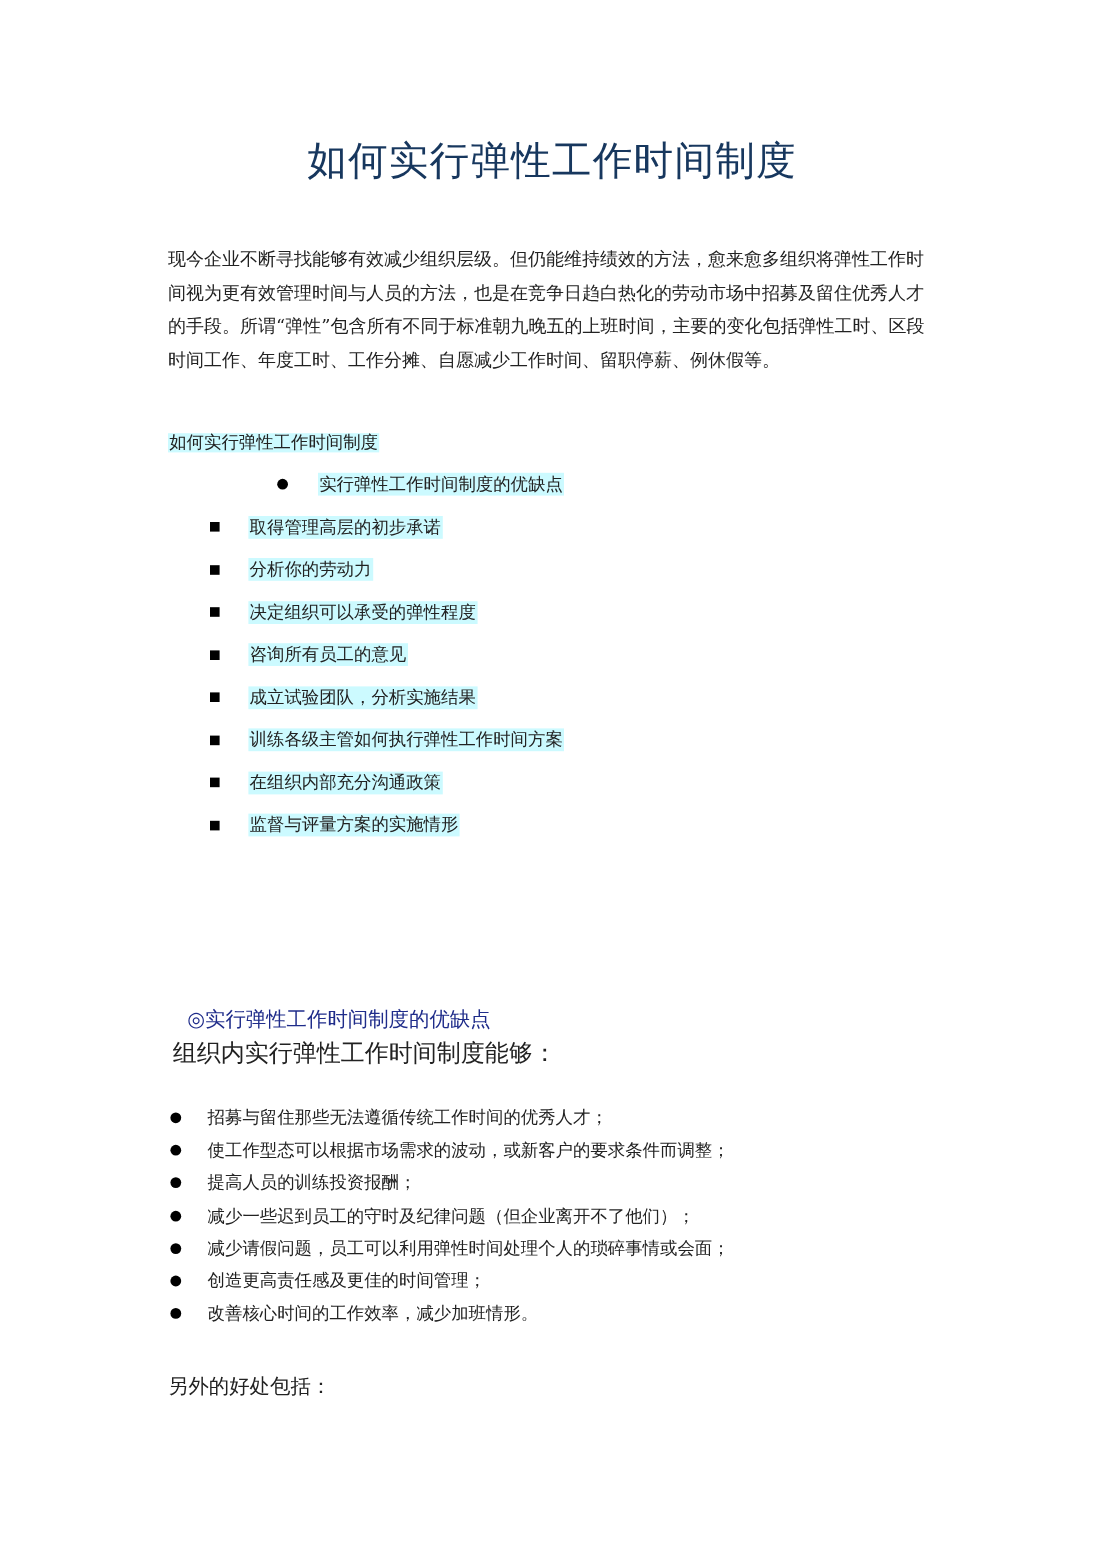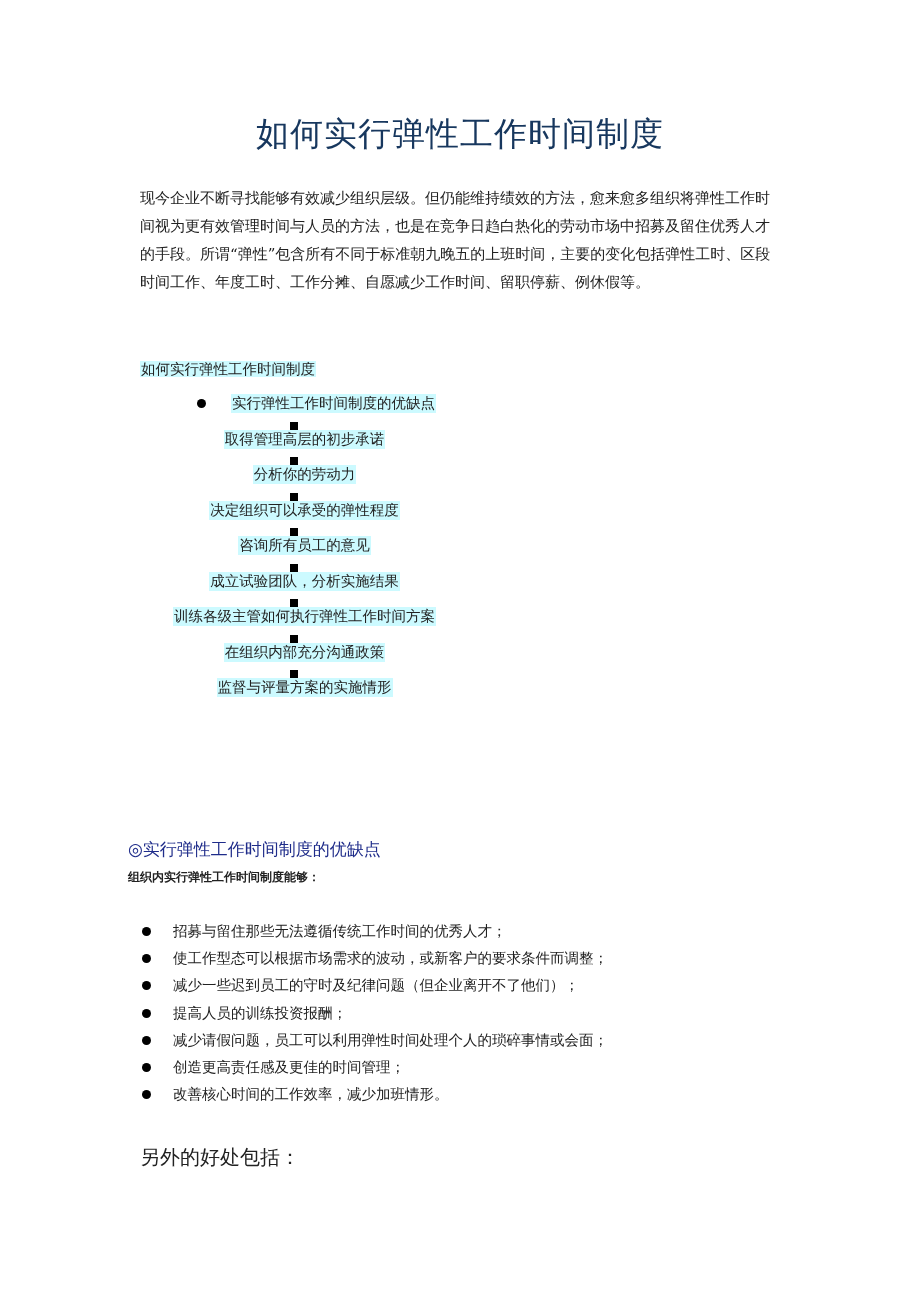--- a/index.html
+++ b/index.html
@@ -1,36 +1,36 @@
 <!DOCTYPE html>
 <html><head>
   <meta charset="utf-8">
   <style>
     html, body { margin: 0; padding: 0; background: #ffffff; }
     body { width: 920px; height: 1302px; position: relative; overflow: hidden;
            font-family: "DejaVu Serif", "Liberation Serif", serif; color: #222; }
     .title { position: absolute; top: 112px; left: 0; width: 920px; text-align: center;
              font-size: 33px; color: #17375e; font-family: "DejaVu Sans", "Liberation Sans", sans-serif; letter-spacing: 1px; }
-    .intro { position: absolute; top: 184px; left: 140px; width: 640px; font-size: 15px; line-height: 28px; }
+    .intro { position: absolute; top: 202px; left: 140px; width: 640px; font-size: 15px; line-height: 28px; }
     .toc { position: absolute; top: 357px; left: 140px; font-family: "DejaVu Sans", "Liberation Sans", sans-serif; font-size: 14.5px; }
     .hl { background: #ccfaff; padding: 0 1px; }
     .toc-head { height: 24px; line-height: 24px; }
     .toc-row { height: 35.5px; display: flex; align-items: center; }
     .toc-row.l1 { padding-left: 0; justify-content: flex-end; }
-    .toc-row.l2 { padding-left: 33px; flex-direction: column; }
+    .toc-row.l2 { padding-left: 33px; }
     .dot { width: 9px; height: 9px; border-radius: 50%; background: #000; display: inline-block; margin-right: 25px; margin-left: 2px; }
     .sq { width: 8px; height: 8px; background: #000; display: inline-block; margin-right: 24px; margin-left: 2px; }
     .l1 .lbl, .l2 .lbl { position: relative; }
-    .sec-head { position: absolute; top: 838px; left: 128px; font-size: 17px; color: #1f2c8a;
+    .sec-head { position: absolute; top: 838px; left: 156px; font-size: 17px; color: #1f2c8a;
                 font-family: "DejaVu Sans", "Liberation Sans", sans-serif; }
-    .sec-intro { position: absolute; top: 866px; left: 128px; font-size: 12px; line-height: 22px; font-weight: bold; }
+    .sec-intro { position: absolute; top: 866px; left: 144px; font-size: 20px; line-height: 22px; }
     .adv { position: absolute; top: 918px; left: 140px; font-size: 14.5px; }
     .adv-row { height: 27.2px; display: flex; align-items: center; }
     .adv-row .dot { margin-right: 22px; }
-    .other { position: absolute; top: 1144px; left: 140px; font-size: 20px; }
+    .other { position: absolute; top: 1144px; left: 140px; font-size: 17px; }
   </style>
 </head>
 <body>
 
 <div class="title">如何实行弹性工作时间制度</div>
 
 <div class="intro">现今企业不断寻找能够有效减少组织层级。但仍能维持绩效的方法，愈来愈多组织将弹性工作时间视为更有效管理时间与人员的方法，也是在竞争日趋白热化的劳动市场中招募及留住优秀人才的手段。所谓“弹性”包含所有不同于标准朝九晚五的上班时间，主要的变化包括弹性工时、区段时间工作、年度工时、工作分摊、自愿减少工作时间、留职停薪、例休假等。</div>
 
 <div class="toc">
   <div class="toc-head"><span class="hl">如何实行弹性工作时间制度</span></div>
@@ -80,25 +80,25 @@
   <div class="adv-row">
       <span class="dot"></span>
       <span>招募与留住那些无法遵循传统工作时间的优秀人才；</span>
     </div>
   <div class="adv-row">
       <span class="dot"></span>
       <span>使工作型态可以根据市场需求的波动，或新客户的要求条件而调整；</span>
     </div>
   <div class="adv-row">
       <span class="dot"></span>
-      <span>减少一些迟到员工的守时及纪律问题（但企业离开不了他们）；</span>
+      <span>提高人员的训练投资报酬；</span>
     </div>
   <div class="adv-row">
       <span class="dot"></span>
-      <span>提高人员的训练投资报酬；</span>
+      <span>减少一些迟到员工的守时及纪律问题（但企业离开不了他们）；</span>
     </div>
   <div class="adv-row">
       <span class="dot"></span>
       <span>减少请假问题，员工可以利用弹性时间处理个人的琐碎事情或会面；</span>
     </div>
   <div class="adv-row">
       <span class="dot"></span>
       <span>创造更高责任感及更佳的时间管理；</span>
     </div>
   <div class="adv-row">

